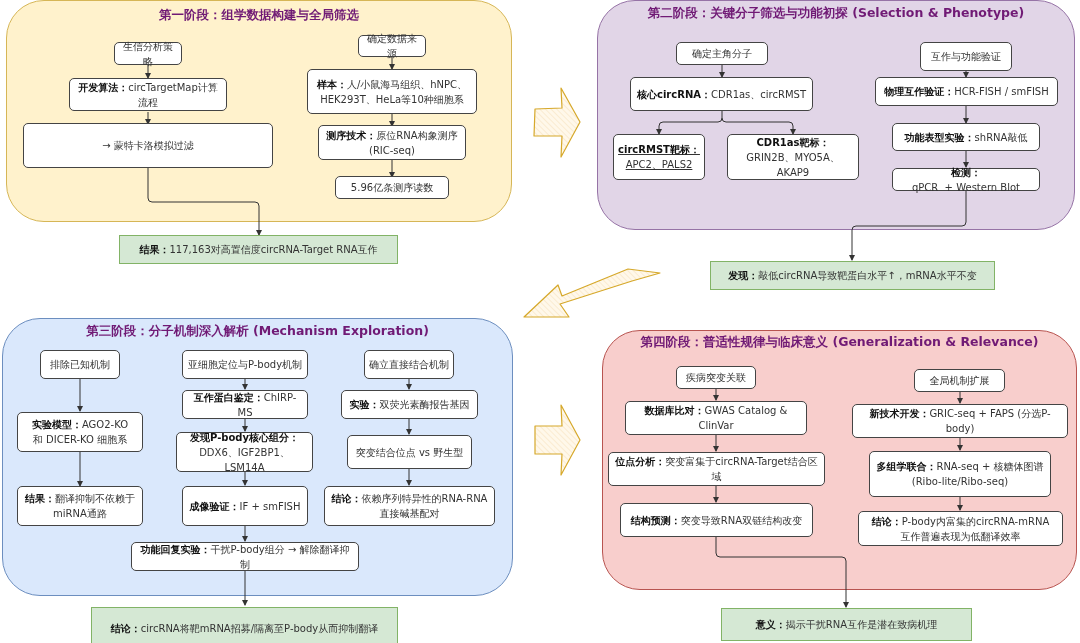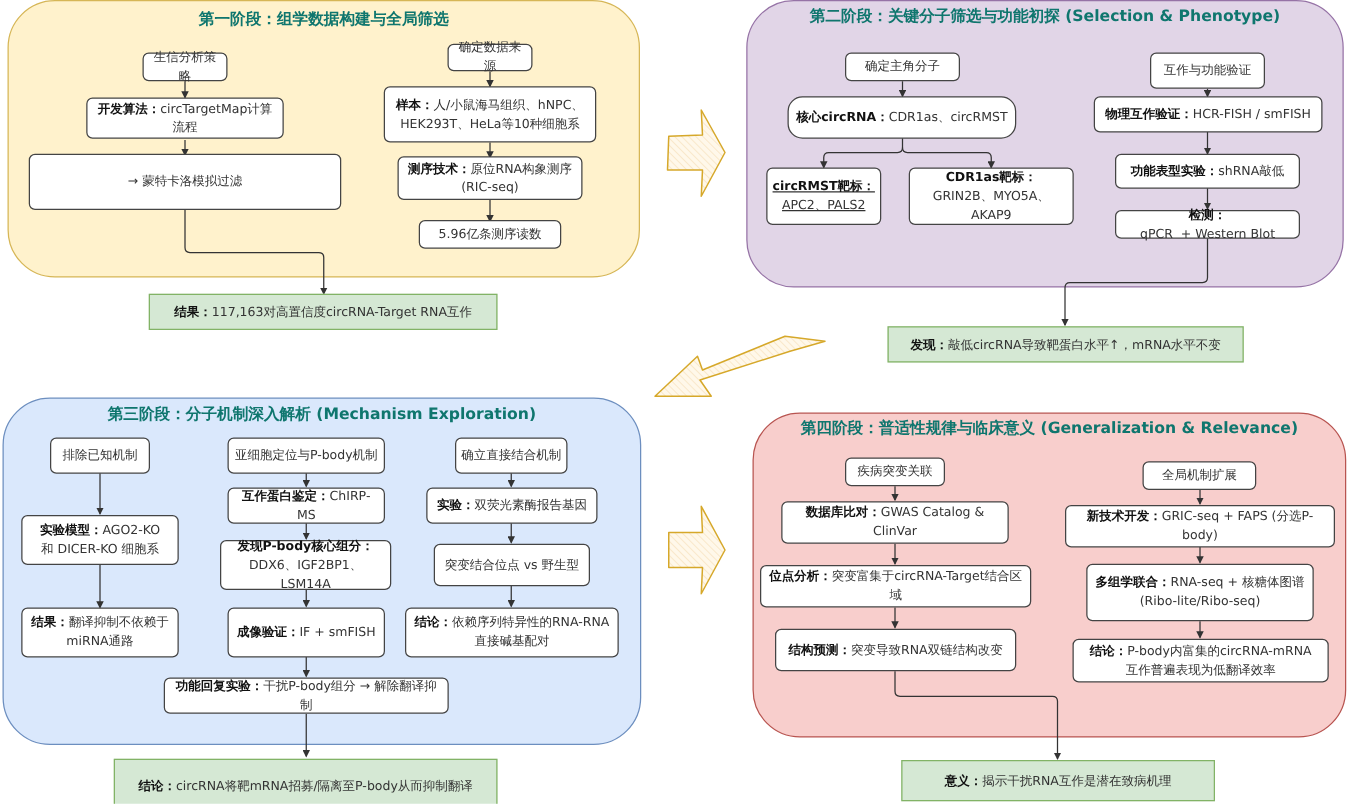--- a/index.html
+++ b/index.html
@@ -2,21 +2,21 @@
 <html><head>
 <meta charset="utf-8">
 <style>
   html,body{margin:0;padding:0;background:#ffffff;}
   body{width:1080px;height:643px;position:relative;overflow:hidden;font-family:"DejaVu Sans","Liberation Sans",sans-serif;color:#222;}
   .stage{position:absolute;border-radius:38px;box-sizing:border-box;}
   .s1{left:6px;top:0px;width:506px;height:222px;background:#fff2cc;border:1px solid #d6b656;}
   .s2{left:597px;top:0px;width:478px;height:230px;background:#e1d5e7;border:1px solid #9673a6;}
   .s3{left:2px;top:318px;width:511px;height:278px;background:#dae8fc;border:1px solid #6c8ebf;}
   .s4{left:602px;top:330px;width:475px;height:260px;background:#f8cecc;border:1px solid #b85450;}
-  .stitle{position:absolute;left:0;right:0;text-align:center;font-weight:bold;font-size:12.5px;color:#0f766e;white-space:nowrap;}
+  .stitle{position:absolute;left:0;right:0;text-align:center;font-weight:bold;font-size:12.5px;color:#701a75;white-space:nowrap;}
   .box{position:absolute;box-sizing:border-box;background:#fff;border:1px solid #444;border-radius:5px;display:flex;align-items:center;justify-content:center;text-align:center;font-size:10px;line-height:15px;padding:0 4px;color:#333;}
   .box b{font-weight:bold;color:#111;}
   .res{position:absolute;box-sizing:border-box;background:#d5e8d4;border:1px solid #82b366;display:flex;align-items:center;justify-content:center;font-size:10px;color:#333;}
   .res b{color:#111;}
   svg.lines{position:absolute;left:0;top:0;width:1080px;height:643px;pointer-events:none;}
 </style>
 </head>
 <body>
 
 <div class="stage s1">
@@ -109,21 +109,21 @@
 <div class="box" style="left:335px;top:176px;width:114px;height:23px;">
   <span>5.96亿条测序读数</span>
 </div>
 <div class="res" style="left:119px;top:235px;width:279px;height:29px;">
   <span><b>结果：</b><span>117,163对高置信度circRNA-Target RNA互作</span></span>
 </div>
 
 <div class="box" style="left:676px;top:42px;width:92px;height:23px;">
   <span>确定主角分子</span>
 </div>
-<div class="box" style="left:630px;top:77px;width:183px;height:34px;border-radius:12px;">
+<div class="box" style="left:630px;top:77px;width:183px;height:34px;">
   <span><b>核心circRNA：</b><span>CDR1as、circRMST</span></span>
 </div>
 <div class="box" style="left:613px;top:134px;width:92px;height:46px;flex-direction:column;text-decoration:underline;">
   <b>circRMST靶标：</b>
   <span>APC2、PALS2</span>
 </div>
 <div class="box" style="left:727px;top:134px;width:132px;height:46px;flex-direction:column;">
   <b>CDR1as靶标：</b>
   <span>GRIN2B、MYO5A、AKAP9</span>
 </div>

